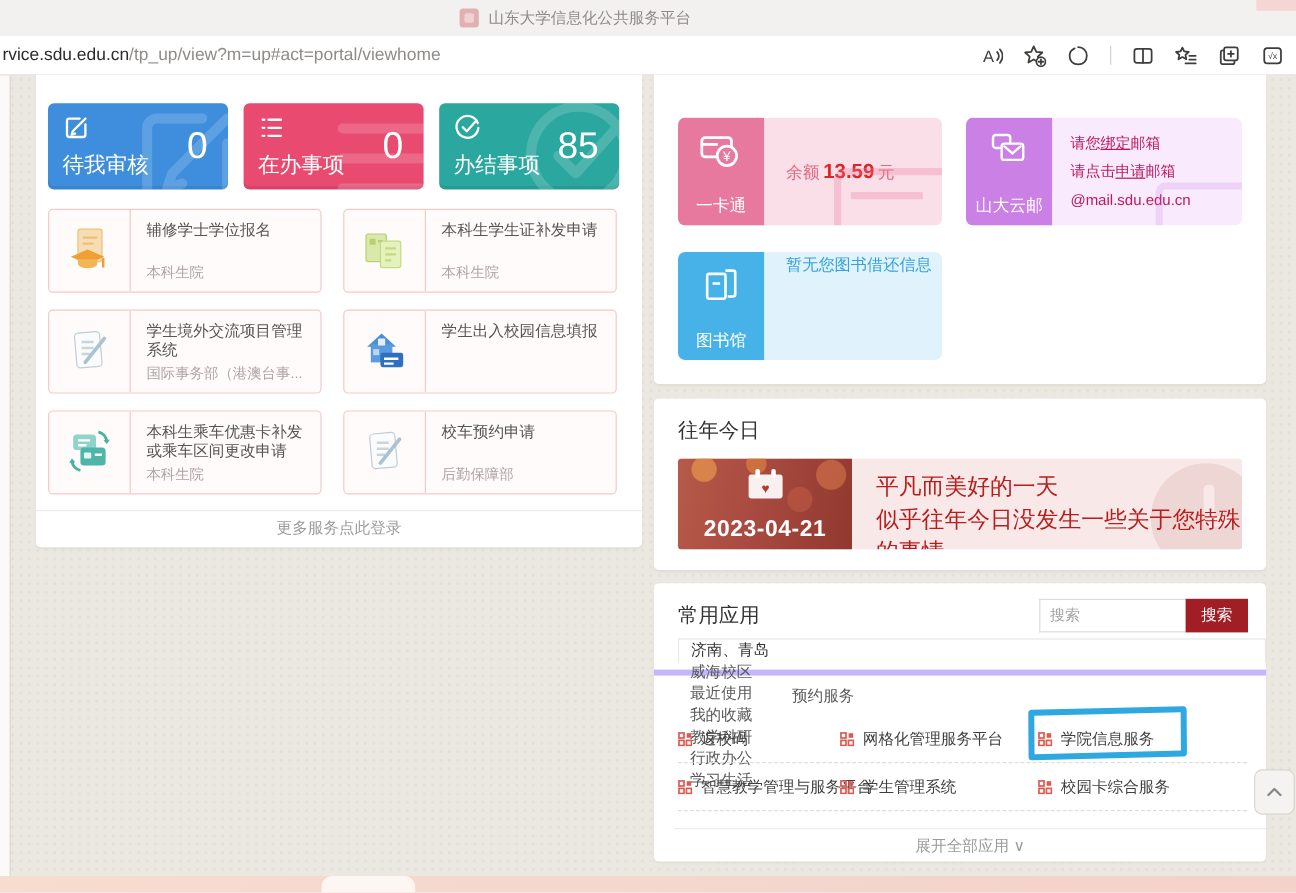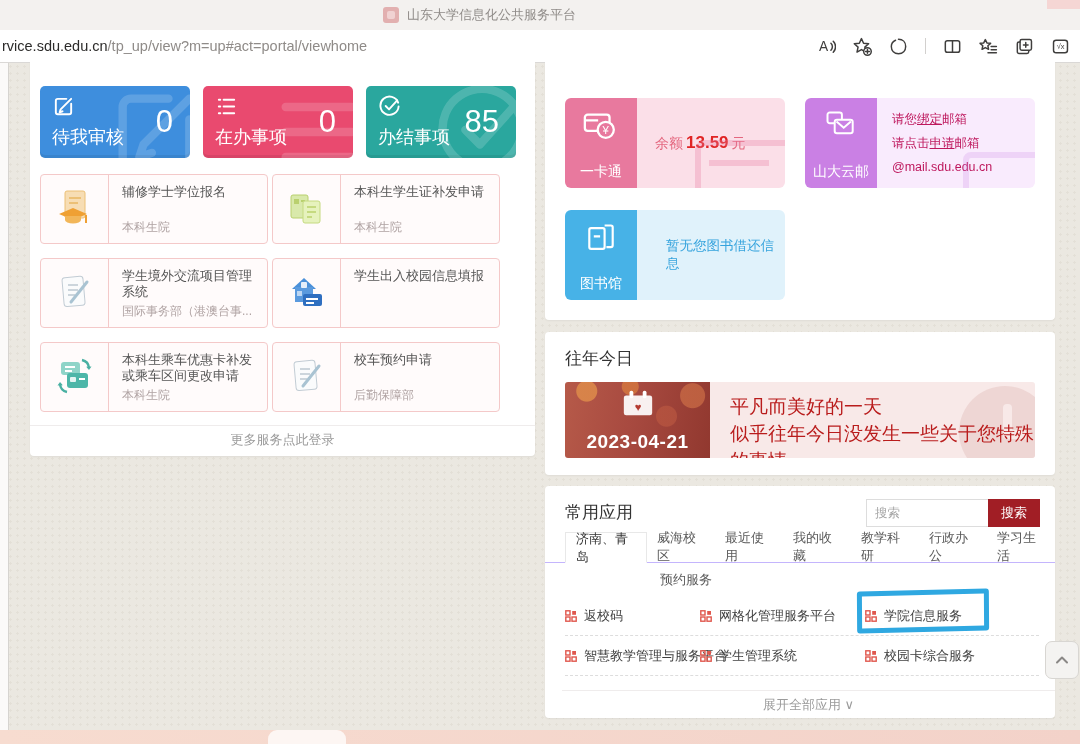--- a/index.html
+++ b/index.html
@@ -38,21 +38,21 @@
   .stats { display:flex; gap:13px; margin:24px 10px 0 10px; }
   .stat-card { width:150px; height:72px; border-radius:5px; position:relative; color:#fff; overflow:hidden; cursor:pointer; box-shadow:inset 0 -3px 0 rgba(0,0,0,.07); }
   .stat-blue { background:#3e8edd; } .stat-pink { background:#e94a6f; } .stat-teal { background:#2aa79e; }
   .stat-icon { position:absolute; left:12px; top:9px; width:23px; height:23px; }
   .stat-icon svg, .stat-wm svg { width:100%; height:100%; stroke:#fff; fill:none; stroke-width:2; stroke-linecap:round; stroke-linejoin:round; }
   .stat-label { position:absolute; left:12px; bottom:9px; font-size:18px; }
   .stat-value { position:absolute; right:17px; top:50%; transform:translateY(-50%); font-size:31px; }
   .stat-wm { position:absolute; right:-16px; top:-4px; width:100px; height:100px; opacity:.17; }
 
   
-  .svc-grid { display:grid; grid-template-columns:228px 228px; gap:14px 4px; margin:16px 10px 0; }
+  .svc-grid { display:grid; grid-template-columns:228px 228px; gap:14px 18px; margin:16px 10px 0; }
   .svc-card { height:70px; border:1px solid #f4c9c9; border-radius:4px; background:#fffbfb; display:flex; overflow:hidden; cursor:pointer; }
   .svc-icon-wrap { width:68px; min-width:68px; display:flex; align-items:center; justify-content:center; border-right:1px solid #f4c9c9; }
   .svc-icon-wrap svg { width:40px; height:40px; }
   .svc-text { flex:1; padding:9px 8px 7px 13px; display:flex; flex-direction:column; justify-content:space-between; }
   .svc-title { font-size:13px; color:#555; line-height:16px; }
   .svc-dept { font-size:12px; color:#b0a3a3; }
   .panel-footer { margin-top:13px; border-top:1px solid #efecec; height:27px; line-height:27px; text-align:center; font-size:13px; color:#9b9b9b; cursor:pointer; }
 
   
   .info-card { position:absolute; height:90px; display:flex; border-radius:6px; overflow:hidden; cursor:pointer; }
@@ -69,21 +69,21 @@
   .ecard-wm::after { content:""; position:absolute; left:8px; top:14px; width:60px; height:6px; background:rgba(232,121,158,.30); }
   .mail-card { left:260px; top:36px; width:230px; }
   .mail-card .ic-left { background:#ca80e4; }
   .mail-card .ic-right { background:#f9ebfd; }
   .mail-lines { position:absolute; left:15px; top:9px; font-size:12.5px; color:#be185d; line-height:24px; white-space:nowrap; }
   .mail-lines .u { text-decoration:underline; }
   .mail-wm { position:absolute; right:-18px; bottom:-24px; width:90px; height:60px; border:6px solid rgba(202,128,228,.22); border-radius:8px; }
   .library-card { left:20px; top:148px; width:220px; }
   .library-card .ic-left { background:#47b2e7; }
   .library-card .ic-right { background:#e0f2fb; }
-  .lib-msg { position:absolute; left:18px; top:27px; font-size:13.5px; color:#35a3dd;margin-left:11px; }
+  .lib-msg { position:absolute; left:18px; top:2px; font-size:13.5px; color:#35a3dd; }
 
   
   .sec-title { position:absolute; left:20px; top:15px; font-size:17px; color:#333; }
   .banner { position:absolute; left:20px; top:50px; width:470px; height:76px; display:flex; border-radius:3px; overflow:hidden; }
   .banner-img { width:145px; min-width:145px; position:relative;
     background:
       radial-gradient(circle at 15% 12%, rgba(222,139,74,.85) 0 10px, transparent 11px),
       radial-gradient(circle at 45% 6%,  rgba(214,120,62,.8) 0 8px, transparent 9px),
       radial-gradient(circle at 88% 18%, rgba(205,110,70,.7) 0 12px, transparent 13px),
       radial-gradient(circle at 70% 45%, rgba(190,90,66,.6) 0 10px, transparent 11px),
@@ -94,21 +94,21 @@
   .bt-line { font-size:19px; color:#b91c1c; line-height:27px; position:relative; z-index:2; }
   .clock-wm { position:absolute; right:-16px; top:4px; width:92px; height:92px; border-radius:50%; background:#eed6d4; z-index:1; }
   .clock-wm::before { content:""; position:absolute; left:44px; top:18px; width:9px; height:32px; background:#f8e9e8; border-radius:4px; }
   .clock-wm::after { content:""; position:absolute; left:44px; top:44px; width:24px; height:9px; background:#f8e9e8; border-radius:4px; }
 
   
   .search-box { position:absolute; right:15px; top:13px; display:flex; height:44px; }
   .search-box input { width:122px; height:28px; border:1px solid #ddd; border-right:none; padding:0 8px; font-size:12.5px; color:#333; outline:none; background:#fff; font-family:inherit; }
   .search-box input::placeholder { color:#a5a5a5; }
   .search-box button { width:52px; height:28px; background:#a11e25; color:#fff; border:none; font-size:13px; cursor:pointer; font-family:inherit; }
-  .tabs { position:absolute; left:0; top:46px; width:100%; height:31px; border-bottom:1px solid #c4b5fd; padding-left:20px; display:flex; font-size:13px; color:#5a5a5a; }
+  .tabs { position:absolute; left:0; top:46px; width:100%; height:31px; border-bottom:5px solid #c4b5fd; padding-left:20px; display:flex; font-size:13px; color:#5a5a5a;flex-direction:column; }
   .tab { display:flex; align-items:center; padding:0 10px; cursor:pointer; }
   .tab.active { border:1px solid #e8e8e8; border-bottom:1px solid #fff; background:#fff; color:#333; margin-bottom:-1px; }
   .tabs-row2 { position:absolute; left:0; top:82px; height:24px; padding-left:20px; display:flex; align-items:center; font-size:13px; color:#5a5a5a; }
   .tab2 { margin-left:85px; padding:0 10px; cursor:pointer; }
   .apps-grid { position:absolute; left:20px; right:16px; top:110px; }
   .app-row { display:grid; grid-template-columns:135px 165px 1fr; align-items:center; height:40px; border-bottom:1px dashed #ddd; }
   .app-item { display:flex; align-items:center; gap:7px; font-size:13px; color:#3f3f3f; cursor:pointer; white-space:nowrap; }
   .app-item svg { min-width:12px; }
   .highlight-box { position:absolute; left:292px; top:-6px; width:132px; height:42px; border:5px solid #2fa8e1; border-radius:3px; transform:rotate(-1.4deg) skewX(-1deg); pointer-events:none; }
   .apps-footer { position:absolute; left:0; right:0; top:204px; height:28px; border-top:1px solid #efecec; text-align:center; line-height:28px; font-size:13px; color:#9b9b9b; cursor:pointer;margin-left:17px; }

